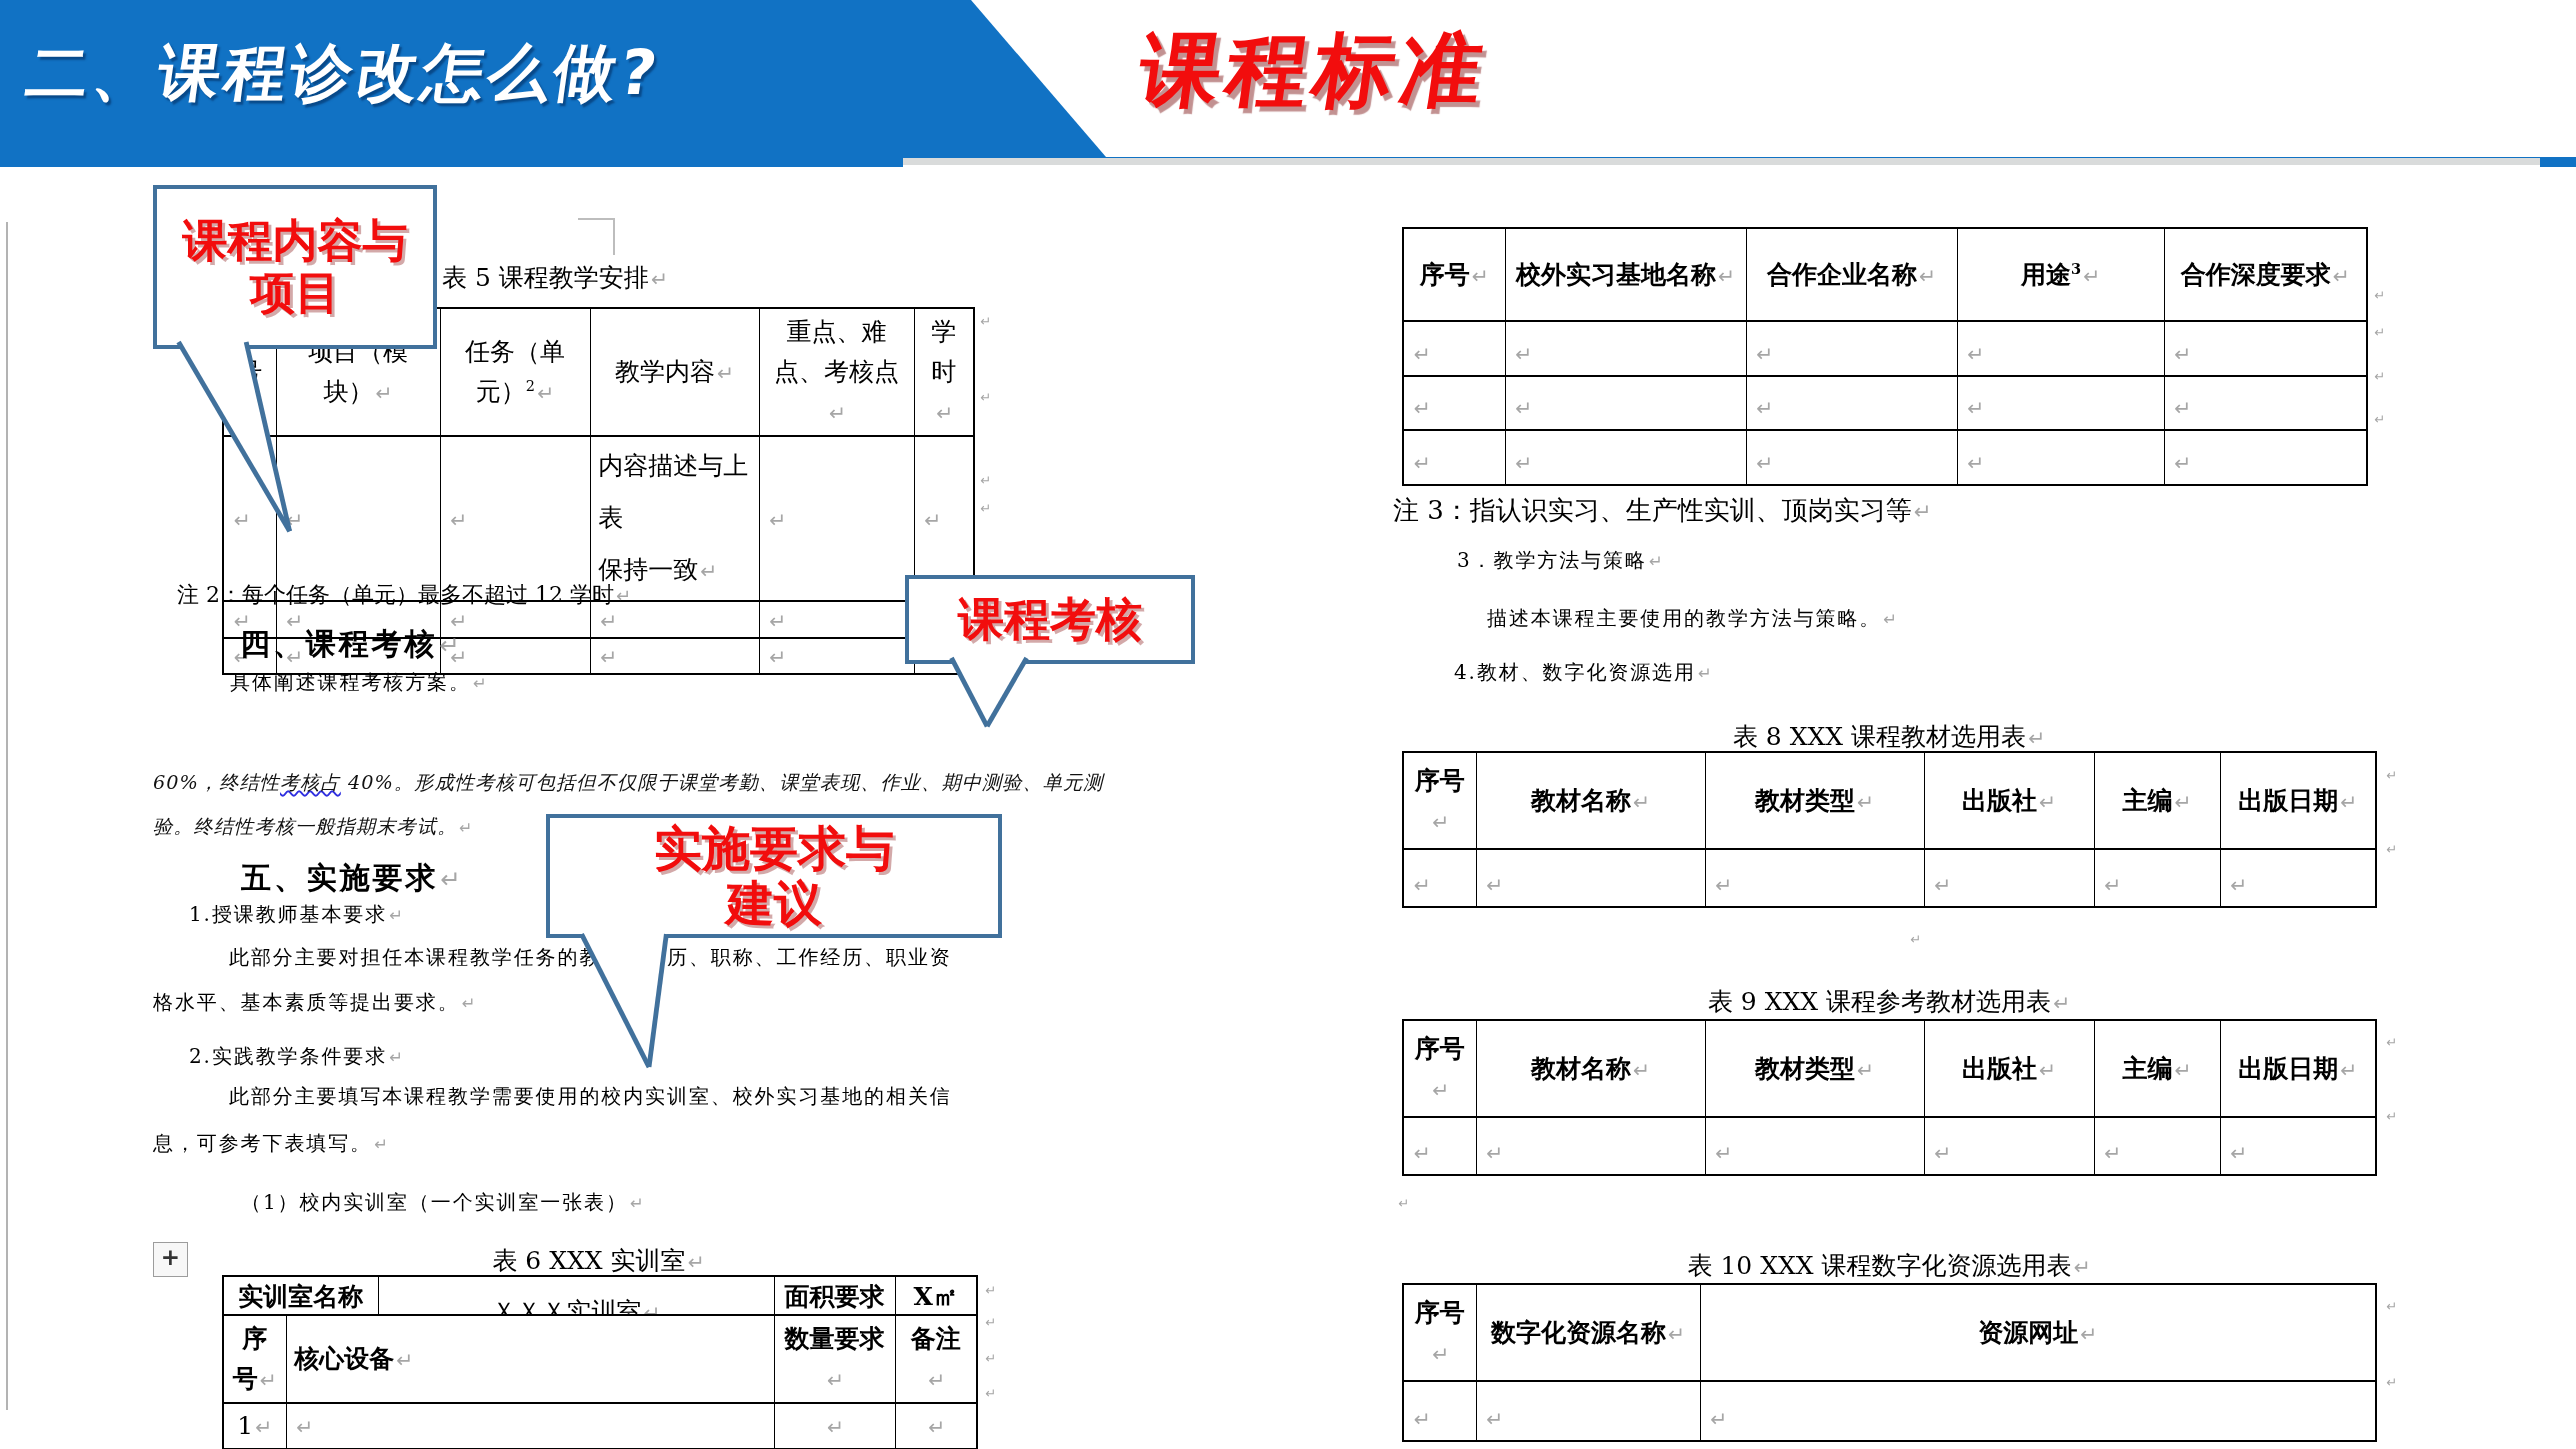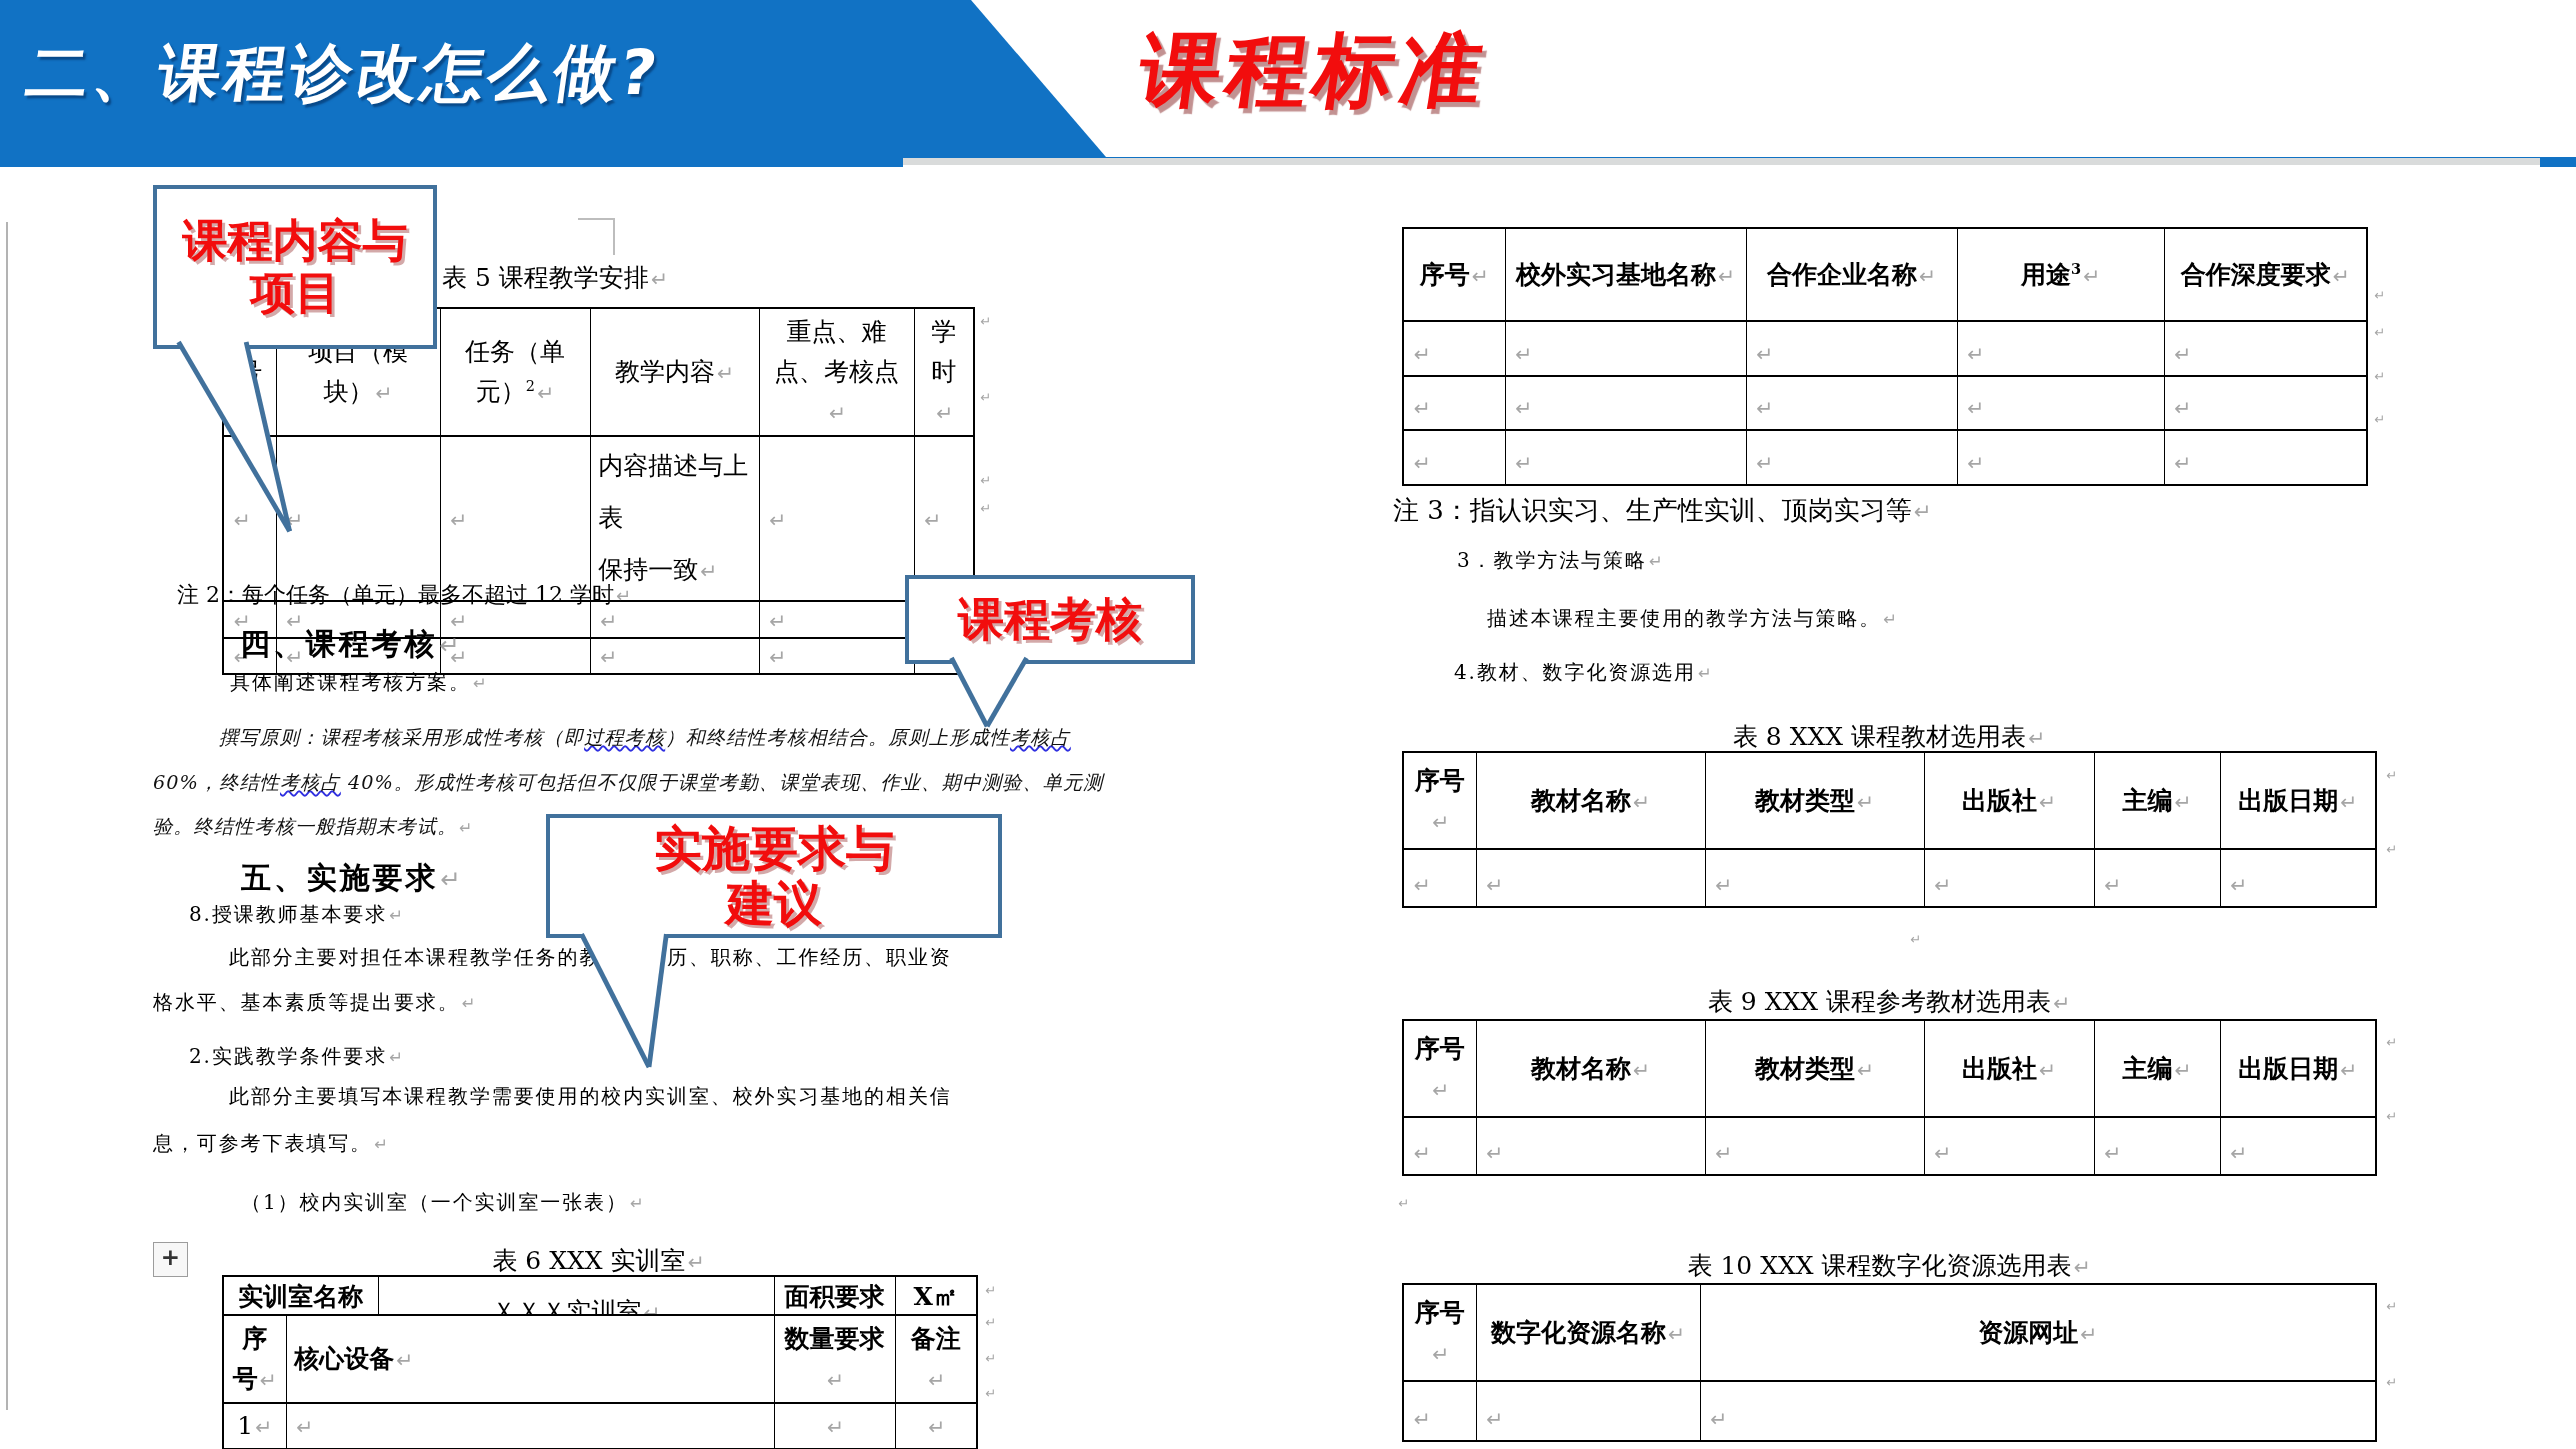--- a/index.html
+++ b/index.html
@@ -135,35 +135,32 @@
     <span>注 2：每个任务（单元）最多不超过 12 学时</span><span class="pmark">↵</span>
   </div>
 
   <div class="abs doc head30" style="left:240px;top:624px;">
     <span>四、课程考核</span><span class="pmark">↵</span>
   </div>
   <div class="abs doc body27" style="left:230px;top:669px;">
     <span>具体阐述课程考核方案。</span><span class="pmark">↵</span>
   </div>
 
-  <div class="abs doc ital" style="left:219px;top:724px;">
-    <span>撰写原则：课程考核采用形成性考核（即</span><span class="wavy">过程考核</span><span>）和终结性考核相结合。原则上形成性</span><span class="wavy">考核占</span>
-  </div>
   <div class="abs doc ital" style="left:153px;top:769px;">
     <span>60%，终结性</span><span class="wavy">考核占</span><span> 40%。形成性考核可包括但不仅限于课堂考勤、课堂表现、作业、期中测验、单元测</span>
   </div>
   <div class="abs doc ital" style="left:153px;top:813px;">
     <span>验。终结性考核一般指期末考试。</span><span class="pmark">↵</span>
   </div>
 
   <div class="abs doc head30" style="left:241px;top:858px;">
     <span>五、实施要求</span><span class="pmark">↵</span>
   </div>
   <div class="abs doc body27" style="left:189px;top:901px;">
-    <span>8.授课教师基本要求</span><span class="pmark">↵</span>
+    <span>1.授课教师基本要求</span><span class="pmark">↵</span>
   </div>
   <div class="abs doc body27" style="left:229px;top:944px;">
     <span>此部分主要对担任本课程教学任务的教师的学历、职称、工作经历、职业资</span>
   </div>
   <div class="abs doc body27" style="left:153px;top:989px;">
     <span>格水平、基本素质等提出要求。</span><span class="pmark">↵</span>
   </div>
   <div class="abs doc body27" style="left:189px;top:1043px;">
     <span>2.实践教学条件要求</span><span class="pmark">↵</span>
   </div>

